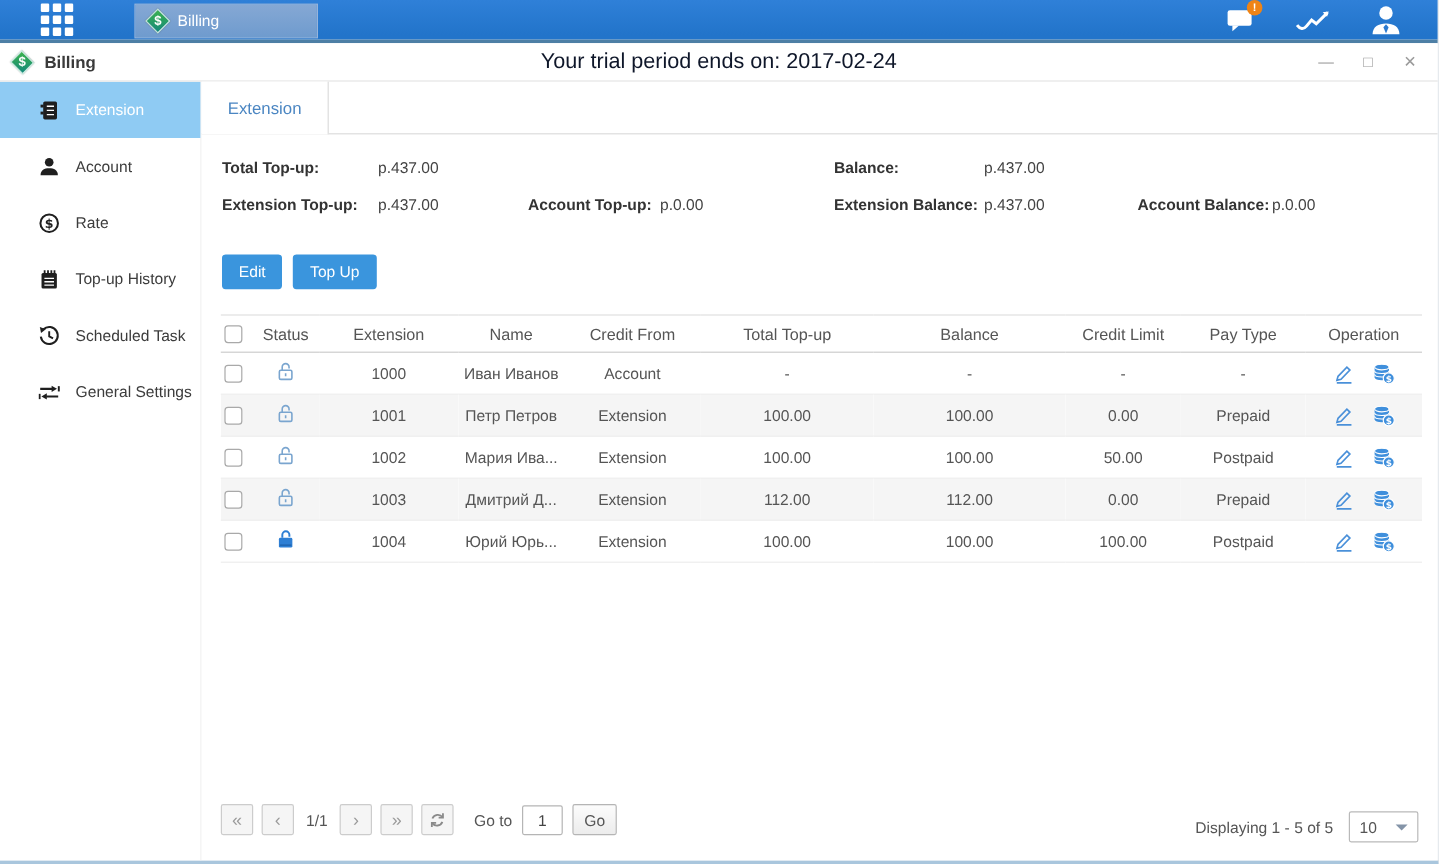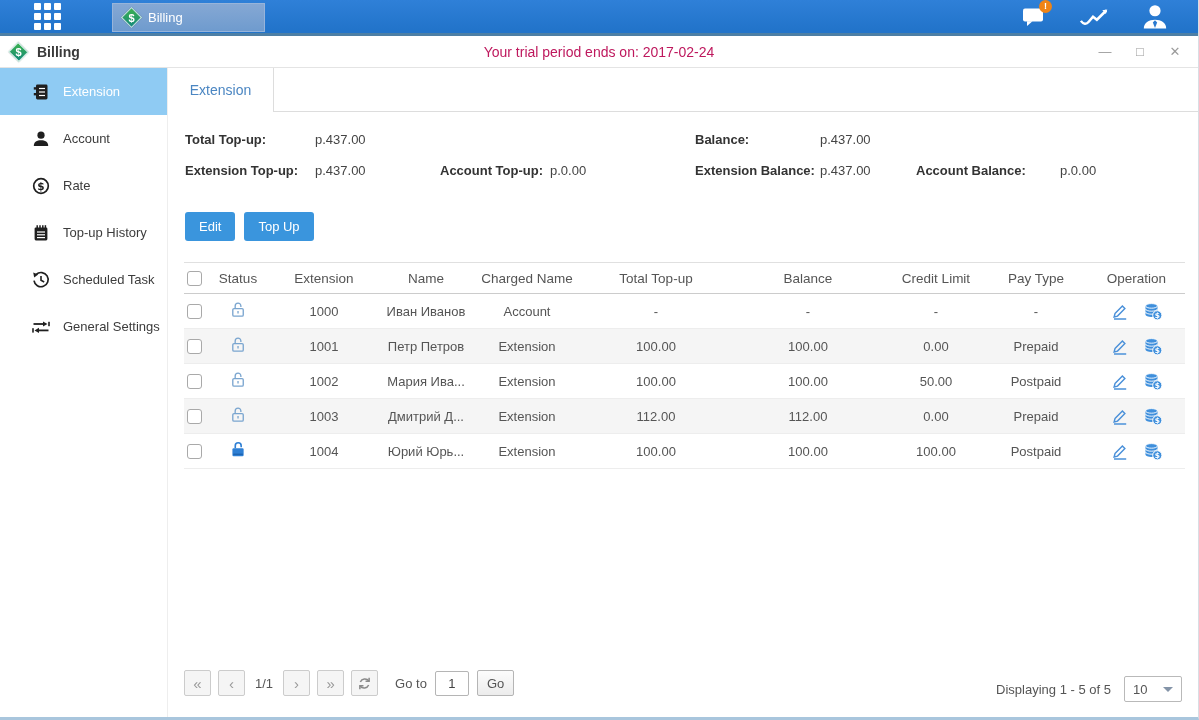--- a/index.html
+++ b/index.html
@@ -28,21 +28,21 @@
     justify-content:center; cursor:pointer; }
   .badge { position:absolute; top:-4px; right:-4px; width:13px; height:13px; background:#ef8416;
     border-radius:50%; color:#fff; font-size:9px; font-weight:bold; display:flex;
     align-items:center; justify-content:center; }
 
   
   .titlebar { height:32px; flex:0 0 32px; border-bottom:1px solid #e4e4e4; background:#fff;
     display:flex; align-items:center; position:relative; }
   .titlebar .diamond { margin-left:10px; width:16px; height:16px; }
   .win-title { margin-left:10px; font-size:14px; font-weight:bold; color:#3a3a3a; }
-  .trial { position:absolute; left:0; right:0; text-align:center; color:#be185d; font-size:14px; pointer-events:none; }
+  .trial { position:absolute; left:0; right:0; text-align:center; color:#0f172a; font-size:18px; pointer-events:none; }
   .win-controls { position:absolute; right:16px; display:flex; gap:21px; }
   .win-btn { color:#9b9b9b; font-size:13px; width:14px; text-align:center; cursor:pointer; line-height:14px; }
 
   
   .main { flex:1; display:flex; min-height:0; }
   .sidebar { width:168px; flex:0 0 168px; border-right:1px solid #eee; background:#fff; }
   .nav-item { height:47px; display:flex; align-items:center; padding-left:31px; gap:13px;
     font-size:13px; color:#3c3c3c; cursor:pointer; }
   .nav-item.active { background:#8fcbf3; color:#fff; }
   .nav-icon { width:19px; height:19px; flex:0 0 19px; display:flex; align-items:center; justify-content:center; }
@@ -52,21 +52,21 @@
   .tabstrip::after { content:""; position:absolute; left:0; right:0; bottom:0; height:1px; background:#ddd; }
   .tab { position:absolute; left:0; top:0; width:106px; height:44px; background:#fff; z-index:1;
     border-right:1px solid #ddd; display:flex; align-items:center; justify-content:center;
     color:#4b86c2; font-size:14px; cursor:pointer; }
 
   .summary { position:relative; height:74px; margin-top:16px; font-size:13px; color:#444; }
   .summary b { color:#333; }
   .summary span { position:absolute; white-space:nowrap; }
   .r1 { top:4px; } .r2 { top:35px; }
   .p17{left:17px;} .p147{left:147px;} .p272{left:272px;} .p382{left:382px;}
-  .p527{left:527px;} .p652{left:652px;} .p772{left:748px;} .p892{left:892px;}
+  .p527{left:527px;} .p652{left:652px;} .p772{left:780px;} .p892{left:892px;}
 
   .actions { margin:10px 16px 0 17px; display:flex; gap:9px; }
   .btn-primary { background:#3a95dd; color:#fff; border:none; border-radius:3px; height:29px;
     padding:0 14px; font-size:13px; font-family:inherit; cursor:pointer; }
 
   .table-wrap { margin:21px 16px 0 16px; }
   table { width:1001px; border-collapse:collapse; table-layout:fixed; font-size:13px; color:#555; }
   thead th { font-weight:normal; color:#555; font-size:13.5px; height:31px;
     border-top:1px solid #e0e0e0; border-bottom:1px solid #ccc; text-align:center; }
   tbody td { height:35px; text-align:center; border-bottom:1px solid #ededed; overflow:hidden;
@@ -277,21 +277,21 @@
               <col style="width:96px">
             <col style="width:104px">
               <col style="width:97px">
           </colgroup>
           <thead>
             <tr>
               <th class="c-check"><span class="checkbox"></span></th>
               <th>Status</th>
               <th>Extension</th>
               <th>Name</th>
-              <th>Charged Name</th>
+              <th>Credit From</th>
               <th>Total Top-up</th>
               <th>Balance</th>
               <th>Credit Limit</th>
               <th>Pay Type</th>
               <th>Operation</th>
             </tr>
           </thead>
           <tbody>
               <tr>
                 <td class="c-check"><span class="checkbox"></span></td>

